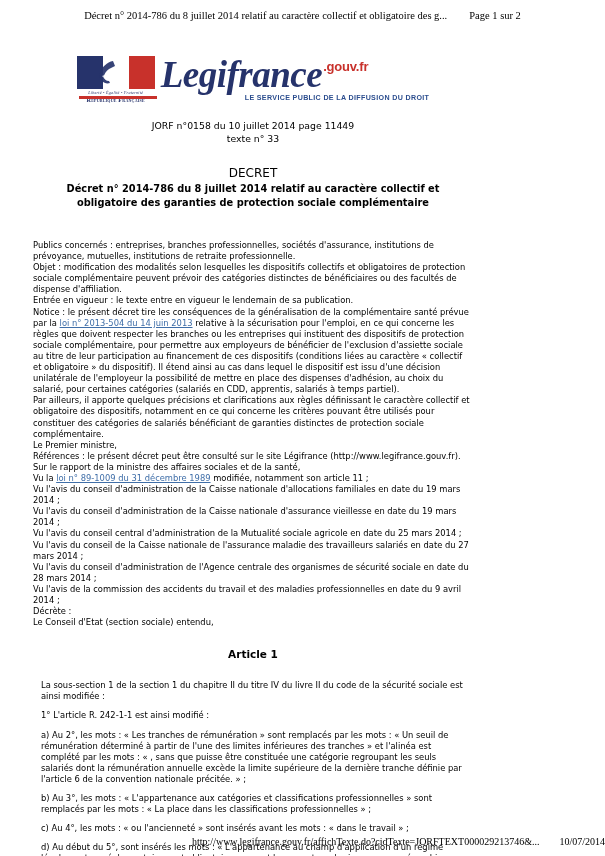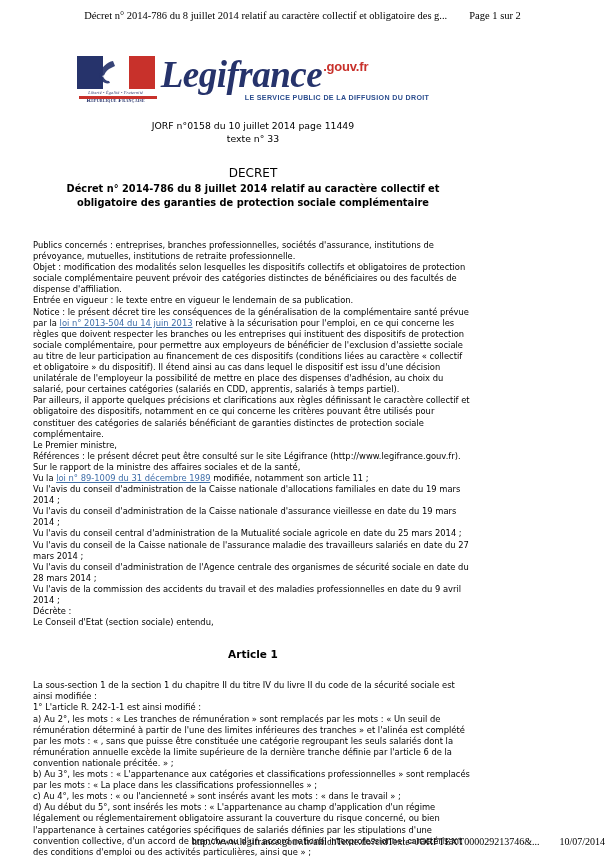--- a/index.html
+++ b/index.html
@@ -211,21 +211,21 @@
     font-size: 10.5px;
     margin-top: 20px;
     margin-bottom: 20px;
   }
   .body-text2 {
     margin: 0 auto;
     width: 440px;
     font-size: 8.35px;
     line-height: 11.1px;
   }
-  .body-text2 p { margin: 0; }
+  .body-text2 p { margin: 8px; }
 </style>
 </head>
 <body>
 
 <div class="print-header">
   <span class="ph-title">Décret n° 2014-786 du 8 juillet 2014 relatif au caractère collectif et obligatoire des g...</span>
   <span class="ph-page">Page 1 sur 2</span>
 </div>
 
 <div class="page">

